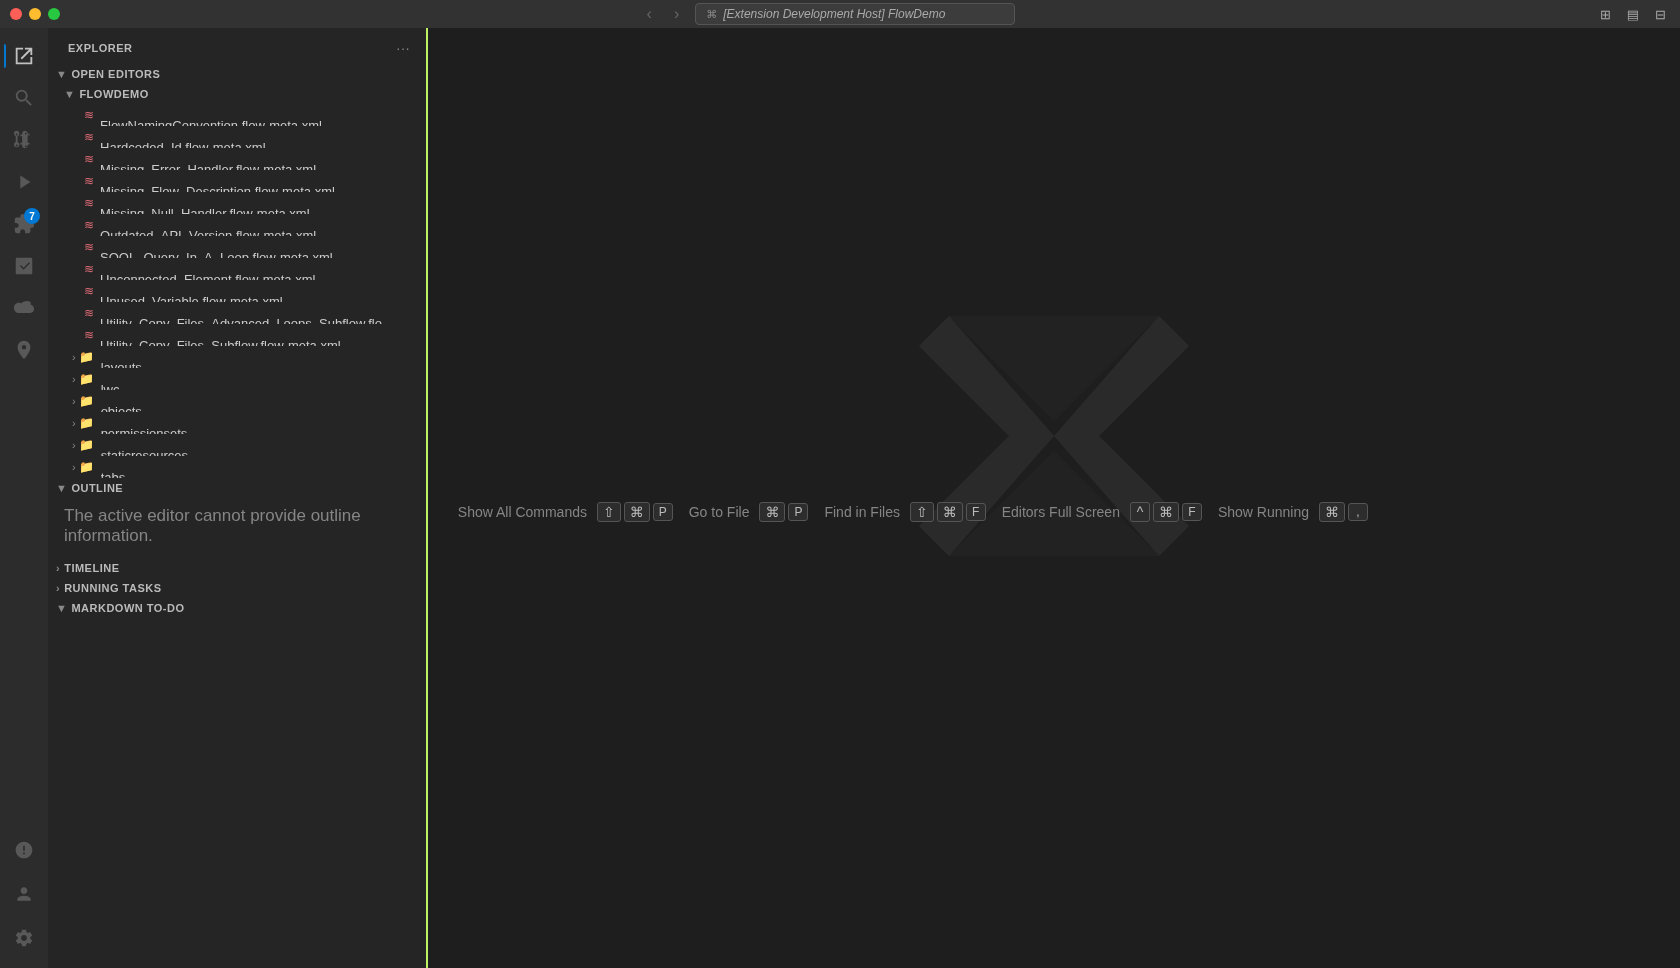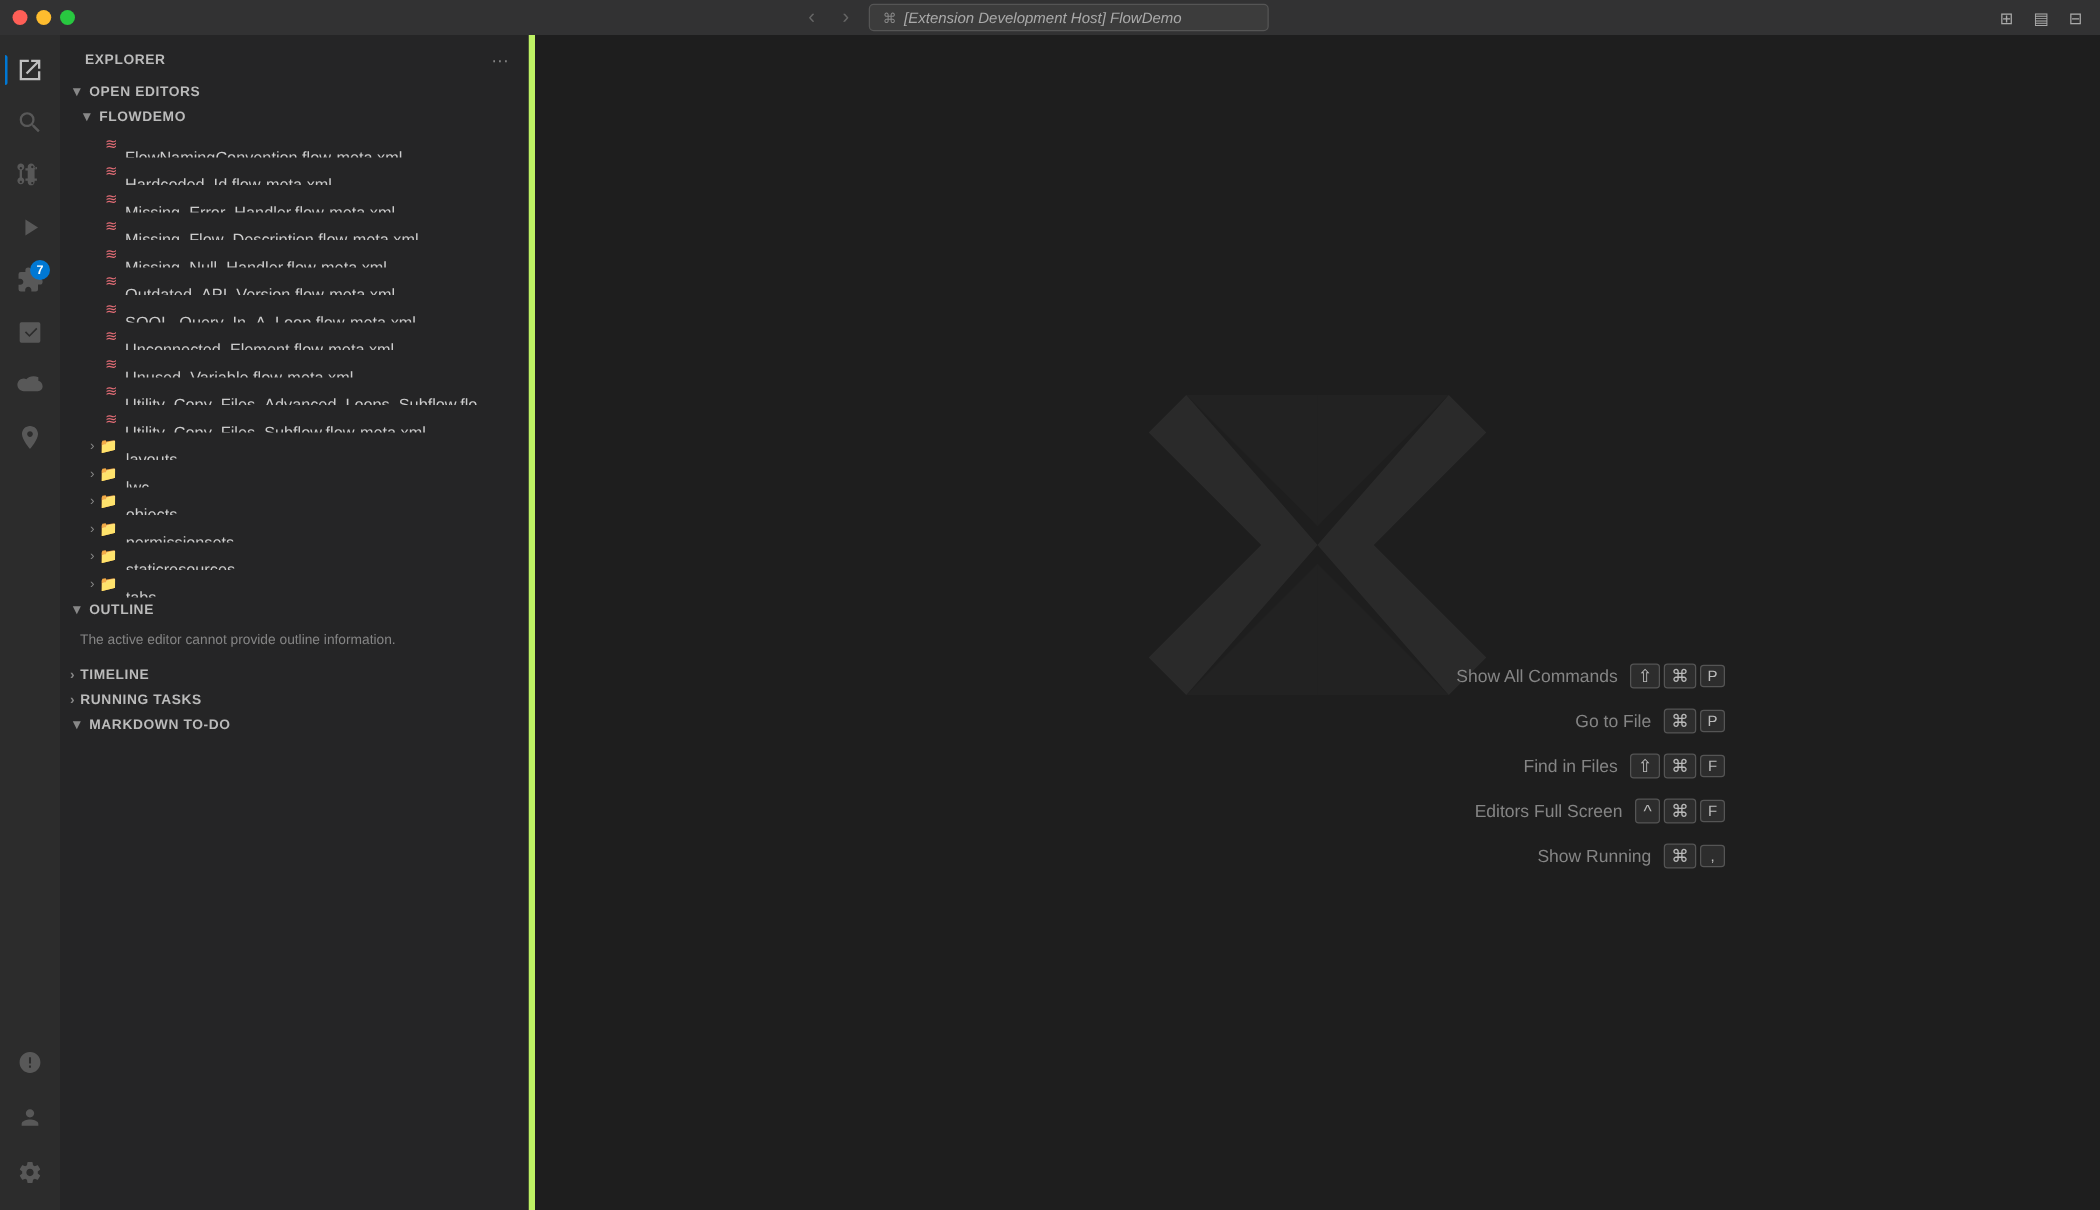--- a/index.html
+++ b/index.html
@@ -146,21 +146,21 @@
     }
 
     
     .sidebar {
       width: 380px;
       background: #252526;
       display: flex;
       flex-direction: column;
       flex-shrink: 0;
       overflow: hidden;
-      border-right: 5px solid #bef264;
+      border-right: 2px solid #bef264;
     }
     .sidebar-header {
       display: flex;
       align-items: center;
       justify-content: space-between;
       padding: 10px 12px 6px 20px;
       flex-shrink: 0;
     }
     .sidebar-title {
       font-size: 11px;
@@ -239,21 +239,21 @@
     .chevron-right { color: #888; font-size: 11px; margin-right: 4px; }
 
     .tree-item-label {
       overflow: hidden;
       text-overflow: ellipsis;
       white-space: nowrap;
       margin-top: 20px;
     }
     .outline-section {
       padding: 8px 16px;
-      font-size: 11px;
+      font-size: 17px;
       color: #858585;
     }
 
     
     .editor-area {
       flex: 1;
       background: #1e1e1e;
       display: flex;
       align-items: center;
       justify-content: center;
@@ -269,25 +269,25 @@
       opacity: 0.07;
     }
     .vscode-logo svg {
       width: 300px;
       height: 300px;
     }
 
     
     .command-hints {
       position: absolute;
-      right: 300px;
+      right: 312px;
       top: 50%;
       transform: translateY(20%);
       display: flex;
-      flex-direction: column;
+      flex-direction: row;
       gap: 16px;
     }
     .hint-row {
       display: flex;
       align-items: center;
       justify-content: flex-end;
       gap: 10px;
     }
     .hint-label {
       color: #858585;

